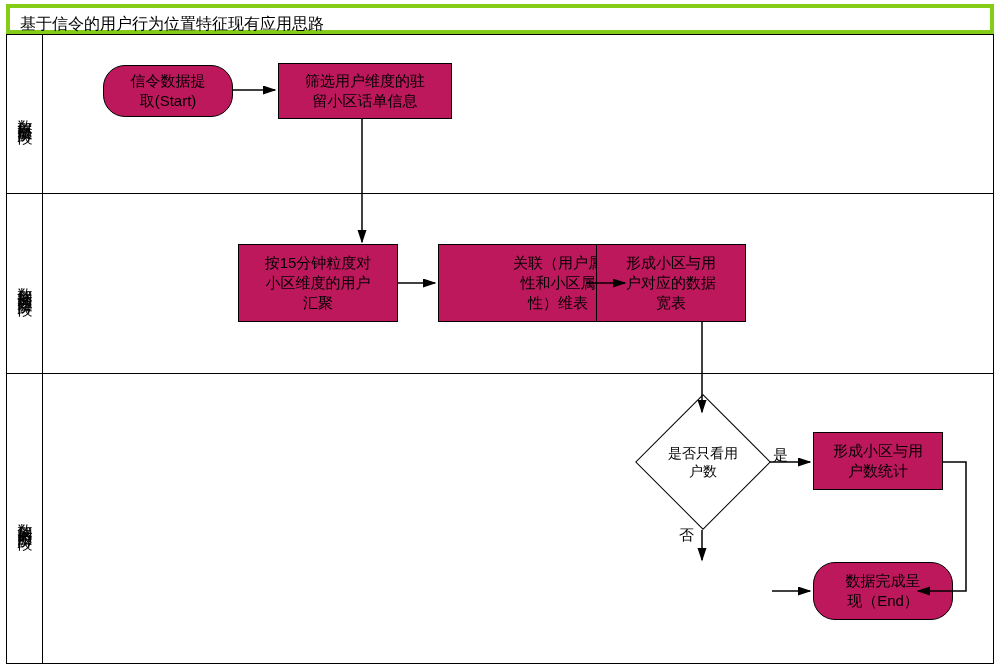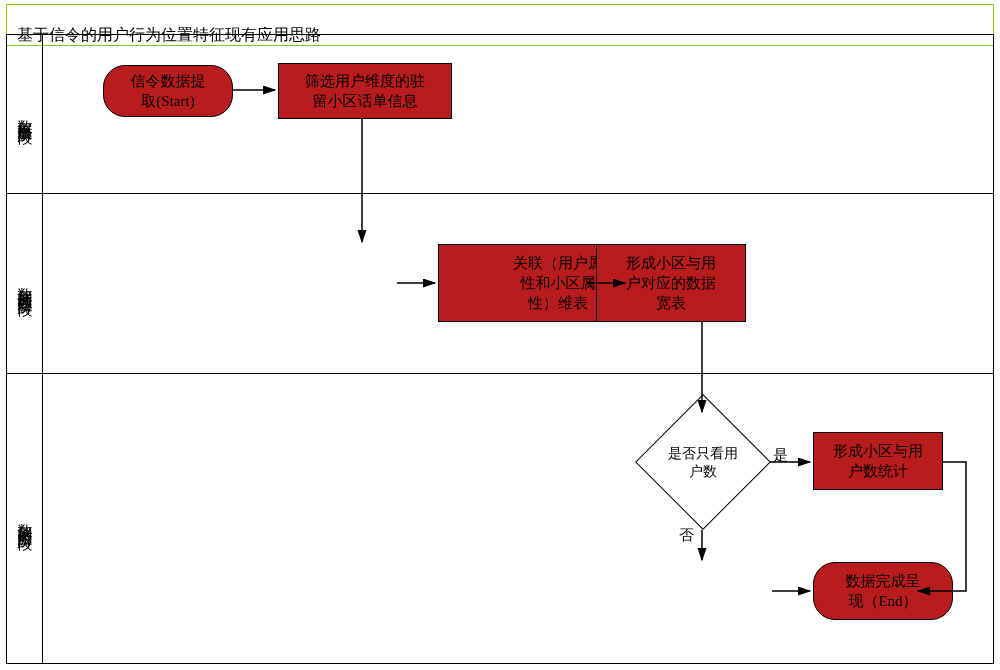--- a/index.html
+++ b/index.html
@@ -6,22 +6,22 @@
   body {
     margin: 0;
     padding: 0;
     font-family: "Microsoft YaHei", "SimSun", sans-serif;
     background: #fff;
     width: 1000px;
     height: 670px;
     position: relative;
   }
   .title-bar {
-    border: 1px solid #84cc16;
-    padding: 20px 10px;
+    border: 4px solid #84cc16;
+    padding: 6px 10px;
     font-size: 16px;
     position: absolute;
     left: 6px;
     top: 4px;
     right: 6px;
     height: 30px;
   }
   .swimlane-container {
     position: absolute;
     left: 6px;
@@ -59,29 +59,28 @@
     left: 36px;
     right: 0;
     top: 0;
     bottom: 0;
   }
 
   
   .node {
     position: absolute;
     border: 1px solid #000;
-    background: #b91c1c;
+    background: #be185d;
     font-size: 15px;
     display: flex;
     align-items: center;
     justify-content: center;
     text-align: center;
     line-height: 1.35;
     padding: 4px 6px;
-    font-family: Liberation Serif, serif;
   }
   .terminator { border-radius: 22px; }
   .process {}
 
   
   .diamond-wrap {
     position: absolute;
   }
   .diamond {
     position: absolute;
@@ -141,20 +140,25 @@
       </div>
     </div>
   </div>
 
   <div class="lane" style="top:160px; height:180px;">
     <div class="lane-label">
       <span>数据的预处理阶段</span>
     </div>
     <div class="lane-body">
 
+      <div class="node process" style="left:195px; top:50px; width:160px; height:78px;">
+        <span style="white-space:pre-line;">按15分钟粒度对
+小区维度的用户
+汇聚</span>
+      </div>
 
       <div class="node process" style="left:395px; top:50px; width:172px; height:78px;justify-content:flex-end;">
         <span style="white-space:pre-line;">关联（用户属
 性和小区属
 性）维表</span>
       </div>
 
       <div class="node process" style="left:553px; top:50px; width:150px; height:78px;">
         <span style="white-space:pre-line;">形成小区与用
 户对应的数据

